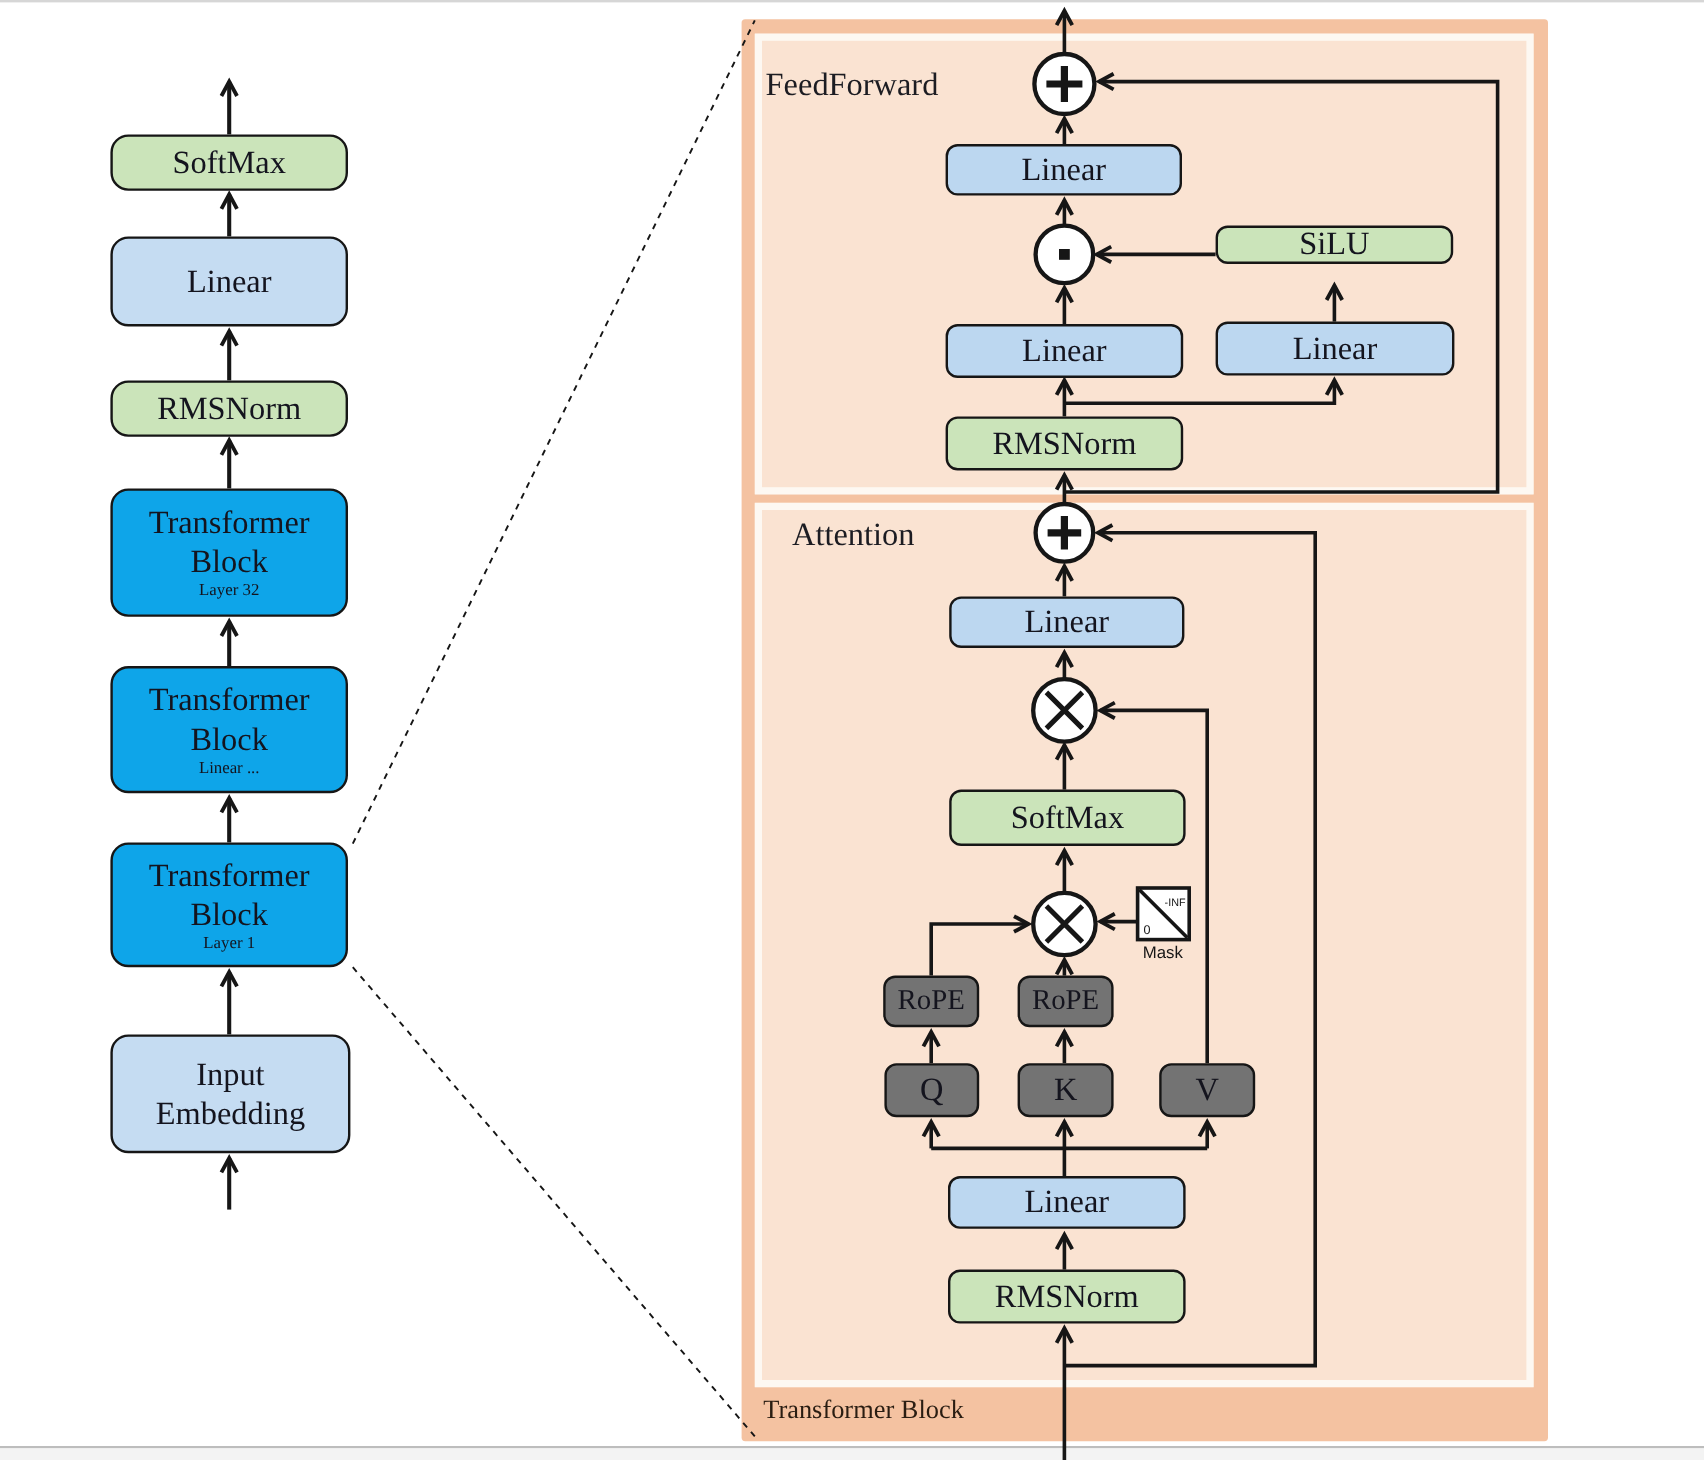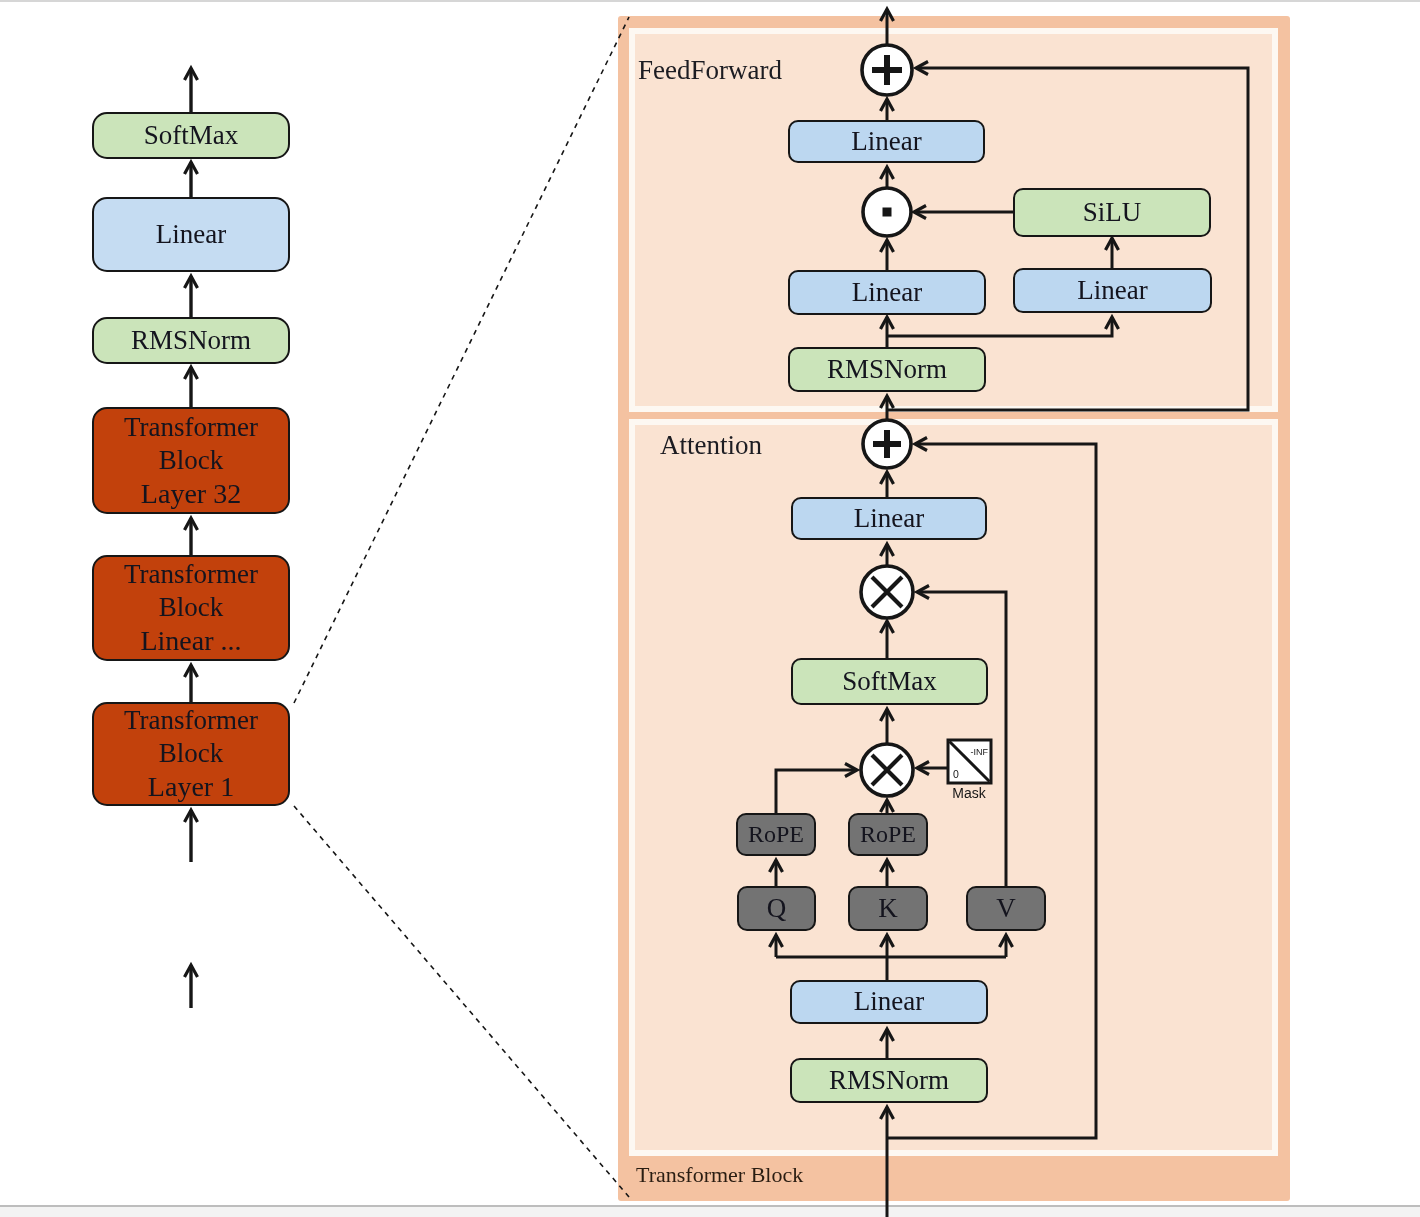--- a/index.html
+++ b/index.html
@@ -24,22 +24,22 @@
   
   .bx{position:absolute;display:flex;align-items:center;justify-content:center;
       flex-direction:column;border:2.5px solid #161616;box-sizing:border-box;
       font-size:27px;line-height:1.15;text-align:left;z-index:3;}
   .rr{border-radius:10px;}
   .rl{border-radius:15px;}
   .blue{background:#c5dcf2;}
   .blueR{background:#bcd7f0;}
   .blueQ{background:#737373;}
   .green{background:#cbe4ba;}
-  .orange{background:#c2410c;}
-  .sub{font-size:28px;line-height:1.2;}
+  .orange{background:#0ea5e9;}
+  .sub{font-size:14px;line-height:1.2;}
   .big{font-size:27px;line-height:1.22;}
   svg{position:absolute;left:0;top:0;z-index:2;}
   .svgtext-sans{font-family:"Liberation Sans","DejaVu Sans",sans-serif;}
 </style>
 </head>
 <body>
 
 <div class="canvas">
 
   <div class="edge-top"></div>
@@ -159,25 +159,29 @@
     <span class="big">Transformer</span>
     <span class="big">Block</span>
     <span class="sub">Linear ...</span>
   </div>
   <div class="bx rl orange" style="left:92px;top:702px;width:198px;height:104px;">
     <span class="big">Transformer</span>
     <span class="big">Block</span>
     <span class="sub">Layer 1</span>
   </div>
 
+  <div class="bx rl blue" style="left:92px;top:862px;width:200px;height:99px;">
+    <span class="big">Input</span>
+    <span class="big">Embedding</span>
+  </div>
 
   <div class="bx rr blueR" style="left:788px;top:120px;width:197px;height:43px;">
     <span>Linear</span>
   </div>
-  <div class="bx rr green" style="left:1013px;top:188px;width:198px;height:49px;">
+  <div class="bx rr green" style="left:1013px;top:188px;width:198px;height:32px;">
     <span>SiLU</span>
   </div>
   <div class="bx rr blueR" style="left:788px;top:270px;width:198px;height:45px;">
     <span>Linear</span>
   </div>
   <div class="bx rr blueR" style="left:1013px;top:268px;width:199px;height:45px;">
     <span>Linear</span>
   </div>
   <div class="bx rr green" style="left:788px;top:347px;width:198px;height:45px;">
     <span>RMSNorm</span>

